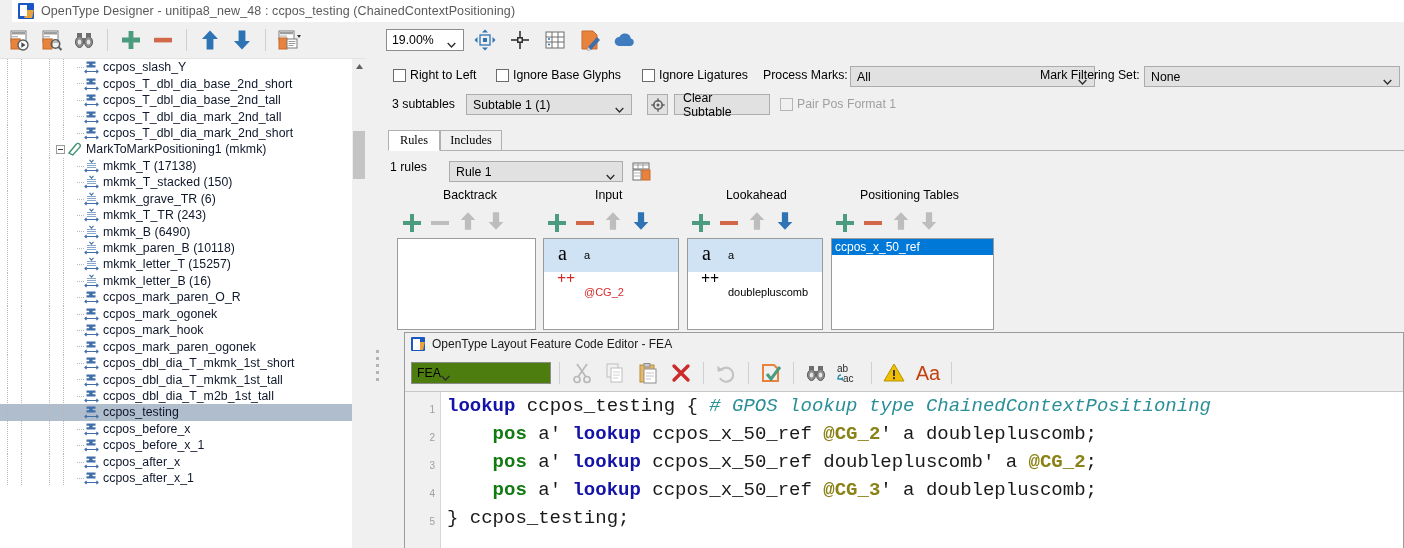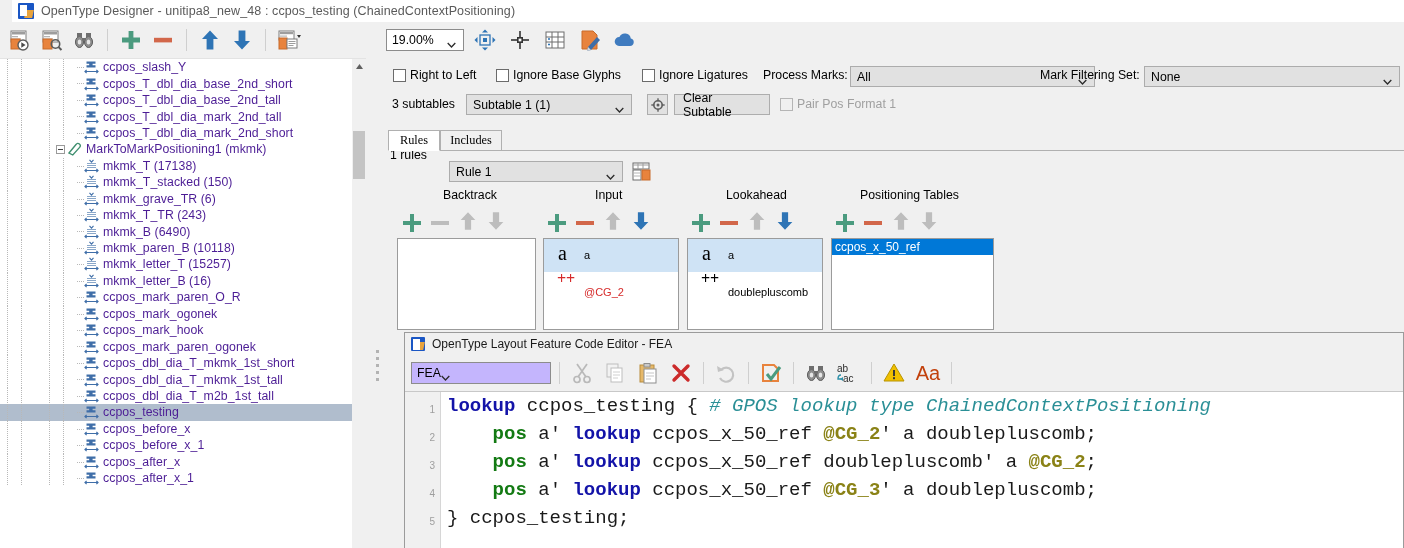--- a/index.html
+++ b/index.html
@@ -46,21 +46,21 @@
     position: absolute; left: 0; top: 58px; width: 366px; height: 490px;
     background: #ffffff; border-top: 1px solid #e3e3e3; overflow: hidden;
   }
   .treeinner { position: absolute; left: 0; top: 0; width: 352px; }
   .trow { height: 16.45px; display: flex; align-items: center; white-space: nowrap; position: relative; }
   .trow.sel { background: #b0bdcd; }
   .tindent { flex: none; height: 100%; position: relative; }
   .dotline { position: absolute; top: 0; bottom: 0; width: 1px;
     background-image: linear-gradient(to bottom, #b8b8b8 1px, transparent 1px);
     background-size: 1px 2px; }
-  .tlabelx { font-size: 12.3px; color: #4c1d95; margin-left: 4px; letter-spacing: .05px; }
+  .tlabelx { font-size: 12.3px; color: #0f172a; margin-left: 4px; letter-spacing: .05px; }
   .ticon { width: 15px; height: 14px; flex: none; position: relative; }
   .expander {
     width: 9px; height: 9px; border: 1px solid #9a9a9a; background: #fff;
     position: relative; flex: none; margin-right: 2px;
   }
   .expander:before { content: ""; position: absolute; left: 1px; top: 3px; width: 5px; height: 1px; background: #444; }
 
   
   .vscroll {
     position: absolute; right: 0; top: 0; width: 14px; height: 100%;
@@ -138,21 +138,21 @@
   .bluesel { background: #0078d7; color: #fff; }
 
   
   .codewin {
     position: absolute; left: 404px; top: 332px; width: 1000px; height: 216px;
     background: #f0f0f0; border: 1px solid #9b9b9b; border-bottom: none;
   }
   .cw-title { height: 22px; display: flex; align-items: center; padding-left: 6px; background: #f0f0f0; }
   .cw-title .tl { font-size: 12px; color: #1b1b1b; margin-left: 7px; }
   .cw-toolbar { height: 36px; display: flex; align-items: center; padding-left: 6px; gap: 5px; }
-  .feacombo { width: 140px; height: 22px; background: #c4b5fd; border: 1px solid #8c8c8c;
+  .feacombo { width: 140px; height: 22px; background: #4d7c0f; border: 1px solid #8c8c8c;
     display: flex; align-items: center; padding: 0 2px 0 5px; font-size: 12.3px; }
   .csep { width: 1px; height: 22px; background: #cfcfcf; margin: 0 3px; }
 
   .codearea { position: absolute; left: 0; top: 58px; right: 0; bottom: 0; background: #fff;
     border-top: 1px solid #c8c8c8; overflow: hidden; }
   .gutter { position: absolute; left: 0; top: 0; width: 36px; height: 100%;
     background: #f0f0f0; border-right: 1px solid #d6d6d6; }
   .gnum { position: absolute; right: 5px; font-size: 10px; color: #9e9e9e;
     font-family: "Liberation Sans", sans-serif; }
   .codelines { position: absolute; left: 42px; top: 0; right: 0; }
@@ -776,21 +776,21 @@
   <div class="tabline"></div>
   <div class="tabstrip">
     <div class="tab active" style="left:0; width:52px;">
       <span>Rules</span>
     </div>
     <div class="tab" style="left:52px; width:62px;">
       <span>Includes</span>
     </div>
   </div>
 
-  <div style="position:absolute; left:390px; top:148px;">
+  <div style="position:absolute; left:390px; top:160px;">
     <span style="font-size:12.3px;">1 rules</span>
   </div>
   <div class="combo" style="position:absolute; left:449px; top:161px; width:174px;">
     <span class="val">Rule 1</span>
     <span class="chev2">
       <svg width="9" height="6" viewBox="0 0 9 6">
           <path d="M0.7 1 L4.5 5 L8.3 1" fill="none" stroke="#2b2b2b" stroke-width="1.3"></path>
         </svg>
     </span>
   </div>

